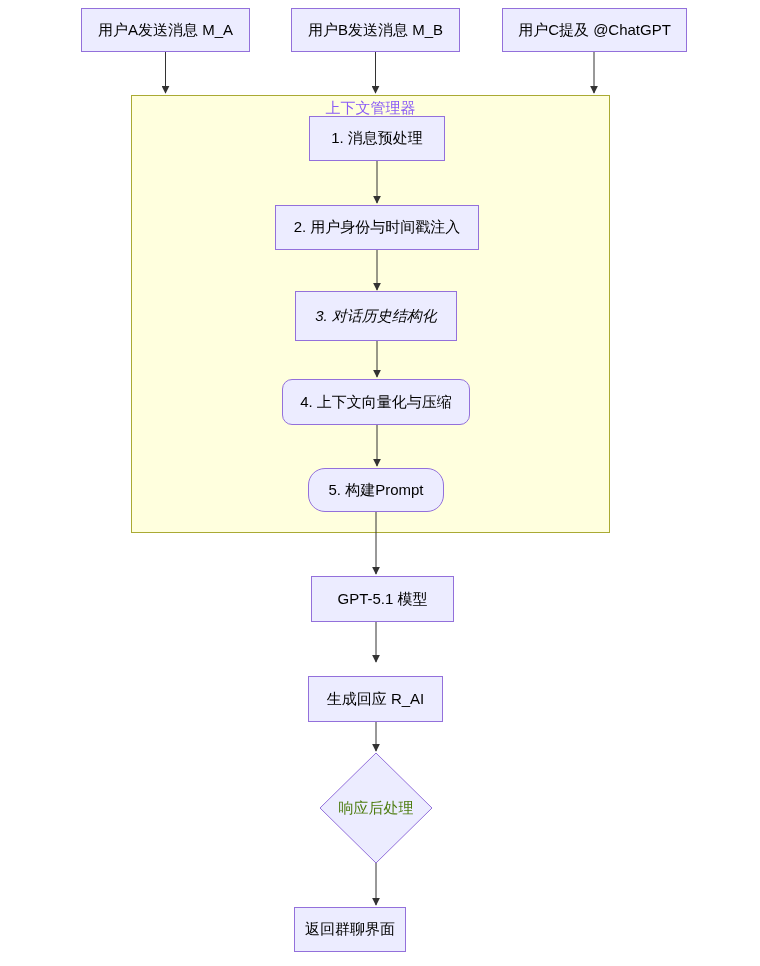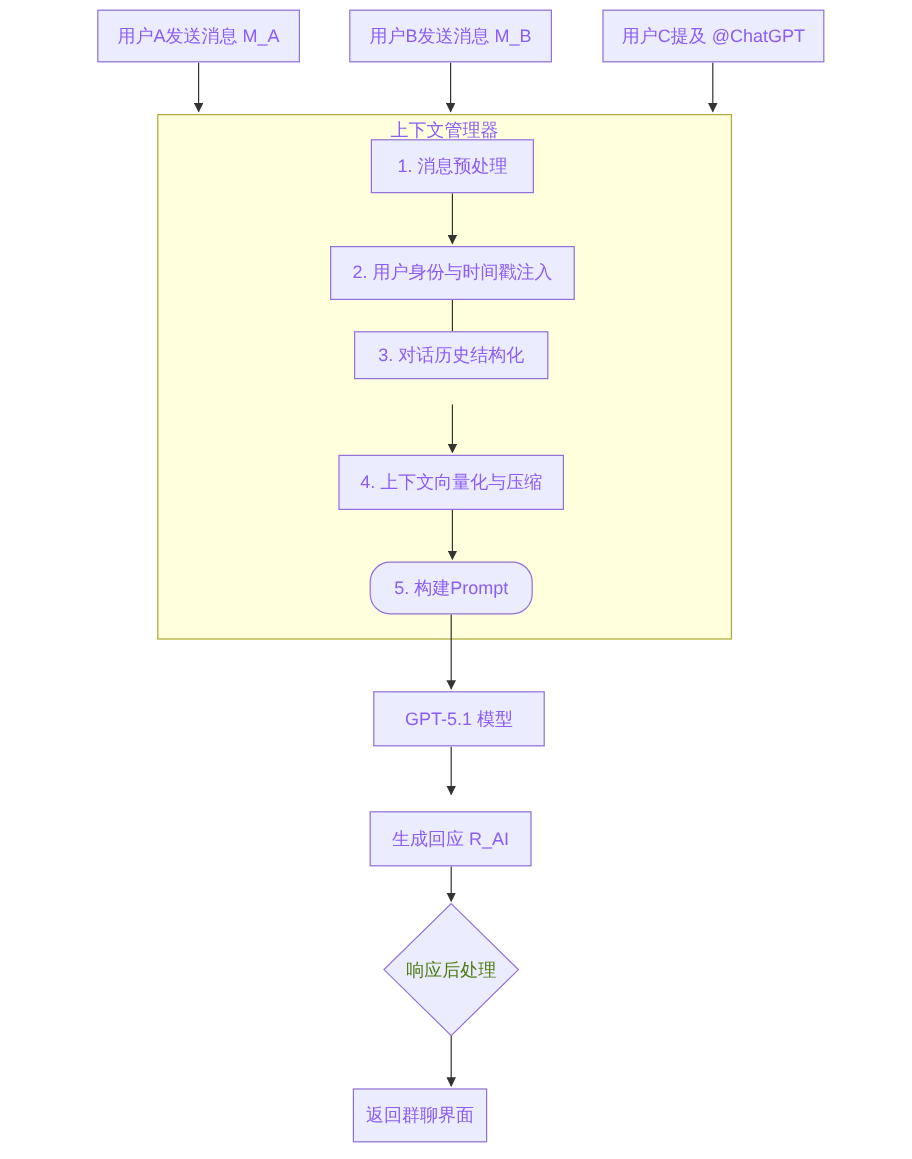--- a/index.html
+++ b/index.html
@@ -13,21 +13,21 @@
     width: 760px;
     height: 966px;
     background: #FFFFFF;
     overflow: hidden;
   }
   .node {
     position: absolute;
     box-sizing: border-box;
     background: #ECECFF;
     border: 1px solid #9370DB;
-    color: #8b5cf6;
+    color: #000000;
     font-size: 15px;
     display: flex;
     align-items: center;
     justify-content: center;
     white-space: nowrap;
     z-index: 3;
   }
   .cluster {
     position: absolute;
     box-sizing: border-box;
@@ -95,22 +95,22 @@
     <line x1="376" y1="863" x2="376" y2="905" stroke="#333333" stroke-width="1" marker-end="url(#arrow)"></line>
     <polygon points="376,753 432,808 376,863 320,808" fill="#ECECFF" stroke="#9370DB" stroke-width="1"></polygon>
   </svg>
 
   <div class="node" style="left:81px; top:8px; width:169px; height:44px;">用户A发送消息 M_A</div>
   <div class="node" style="left:291px; top:8px; width:169px; height:44px;">用户B发送消息 M_B</div>
   <div class="node" style="left:502px; top:8px; width:185px; height:44px;">用户C提及 @ChatGPT</div>
 
   <div class="node" style="left:309px; top:116px; width:136px; height:45px;">1. 消息预处理</div>
   <div class="node" style="left:275px; top:205px; width:204px; height:45px;">2. 用户身份与时间戳注入</div>
-  <div class="node" style="left:295px; top:276px; width:162px; height:40px;">3. 对话历史结构化</div>
-  <div class="node" style="left:282px; top:379px; width:188px; height:46px;">4. 上下文向量化与压缩</div>
+  <div class="node" style="left:295px; top:291px; width:162px; height:50px;font-style:italic;">3. 对话历史结构化</div>
+  <div class="node" style="left:282px; top:379px; width:188px; height:46px;border-radius:10px;">4. 上下文向量化与压缩</div>
   <div class="node" style="left:308px; top:468px; width:136px; height:44px;border-radius:17px;">5. 构建Prompt</div>
 
   <div class="node" style="left:311px; top:576px; width:143px; height:46px;">GPT-5.1 模型</div>
   <div class="node" style="left:308px; top:664px; width:135px; height:46px;margin-top:12px;">生成回应 R_AI</div>
 
   <div class="diamond-label">响应后处理</div>
 
   <div class="node" style="left:294px; top:907px; width:112px; height:45px;">返回群聊界面</div>
 
 </div>

